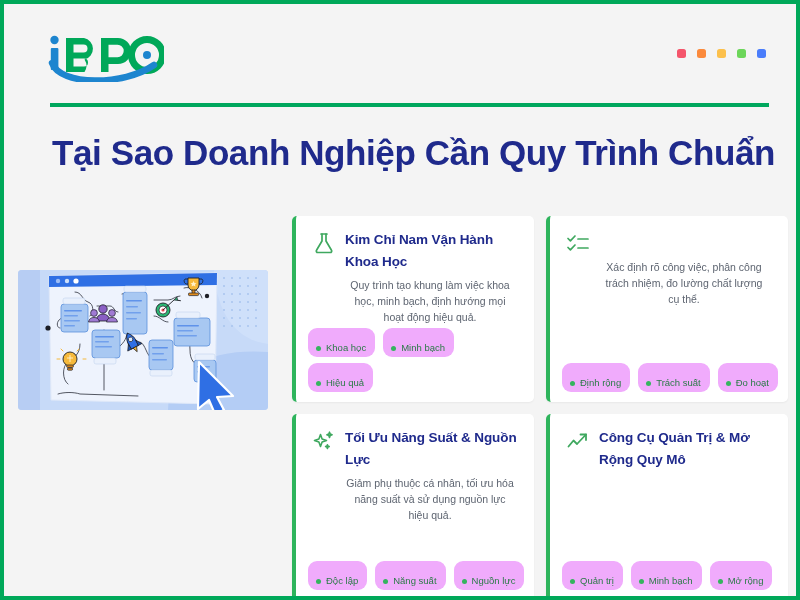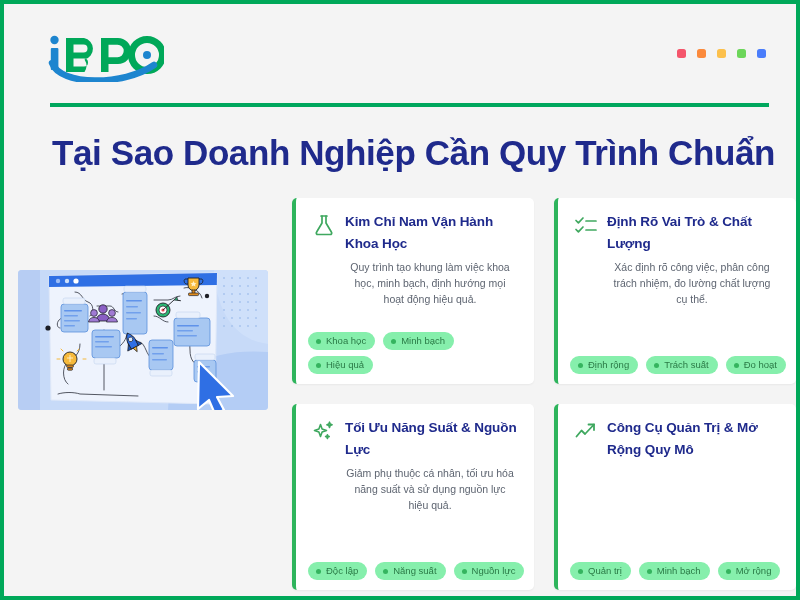--- a/index.html
+++ b/index.html
@@ -84,26 +84,26 @@
     border-radius: 4px;
     overflow: hidden;
     background: #c3d8f7;
   }
   .illustration svg { display:block; width: 250px; height: 140px; }
 
   
   .cards {
     position: absolute;
     left: 288px;
-    top: 194px;
+    top: 212px;
     width: 496px;
     display: grid;
     grid-template-columns: 242px 242px;
     grid-template-rows: 186px 186px;
-    gap: 20px;
+    gap: 12px;
   }
 
   .card {
     position: relative;
     background: #ffffff;
     border-radius: 5px;
     border-left: 4px solid #2eb45c;
     padding: 13px 13px 10px 16px;
     overflow: hidden;
     box-shadow: 0 1px 2px rgba(0,0,0,0.05);
@@ -146,24 +146,24 @@
     bottom: 10px;
     display: flex;
     flex-wrap: wrap;
     gap: 6px 8px;
     width: 218px;
   }
   .tag {
     display: inline-flex;
     align-items: center;
     gap: 5px;
-    background: #86efac;
+    background: #f0abfc;
     color: #2a7a46;
     border-radius: 9px;
-    padding: 3px 9px 3px 8px;
+    padding: 14px 9px 3px 8px;
     font-size: 9.5px;
     line-height: 12px;
     white-space: nowrap;
   }
   .tag-dot {
     width: 5px; height: 5px;
     border-radius: 50%;
     background: #35b45f;
     flex: 0 0 auto;
   }
@@ -419,21 +419,20 @@
     <div class="card">
       <div class="card-head">
         <span class="card-icon">
           <svg viewBox="0 0 24 24" fill="none" stroke="#3fa85f" stroke-width="1.7" stroke-linecap="round" stroke-linejoin="round">
             <path d="M2 7.5l2.4 2.4L9 5"></path>
               <path d="M12 8h10"></path>
             <path d="M2 16.5l2.4 2.4L9 14"></path>
               <path d="M12 17h10"></path>
           </svg>
         </span>
-        <div class="card-title">Định Rõ Vai Trò &amp; Chất Lượng</div>
       </div>
       <div class="card-desc">Xác định rõ công việc, phân công trách nhiệm, đo lường chất lượng cụ thể.</div>
       <div class="tags">
         <span class="tag">
             <span class="tag-dot"></span>
             <span>Định rộng</span>
           </span>
         <span class="tag">
             <span class="tag-dot"></span>
             <span>Trách suất</span>

